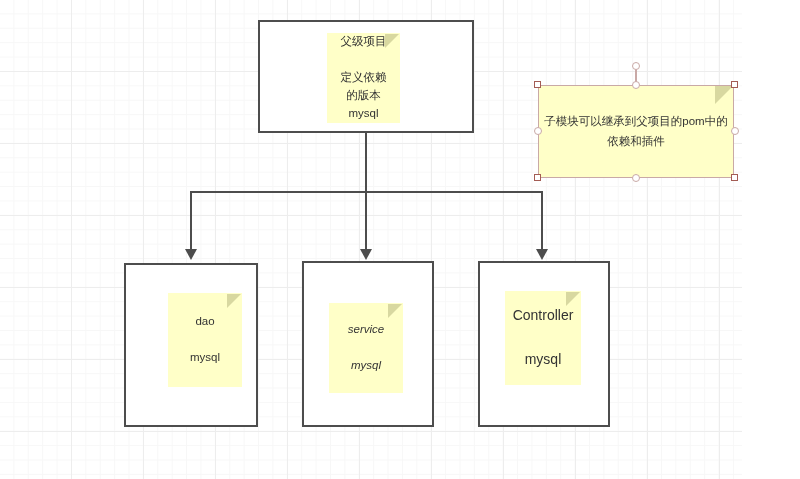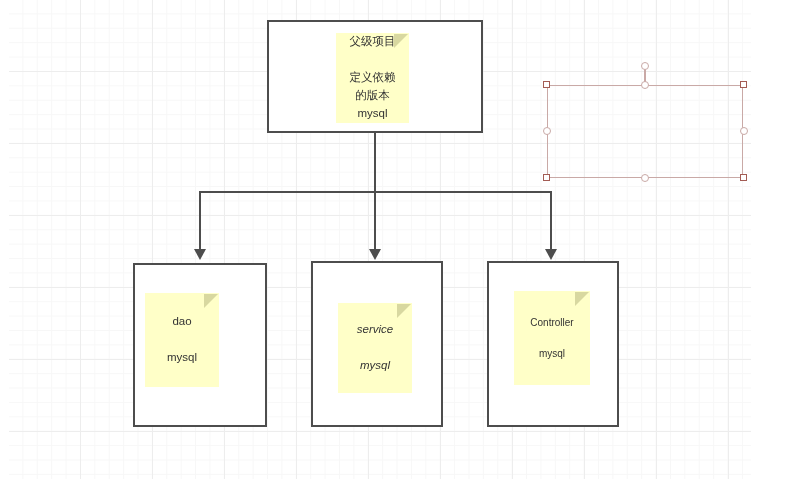--- a/index.html
+++ b/index.html
@@ -14,21 +14,20 @@
     overflow: hidden;
     background-color: #ffffff;
     background-image:
       linear-gradient(to right, #ededed 1px, transparent 1px),
       linear-gradient(to bottom, #ededed 1px, transparent 1px),
       linear-gradient(to right, #f7f7f7 1px, transparent 1px),
       linear-gradient(to bottom, #f7f7f7 1px, transparent 1px);
     background-size: 72px 72px, 72px 72px, 14.4px 14.4px, 14.4px 14.4px;
     background-position: -1px -1px, -1px -1px, -1px -1px, -1px -1px;
     font-family: "Liberation Sans", "DejaVu Sans", sans-serif;
-    margin-left: 9px;
   }
 
   
   .module-box {
     position: absolute;
     box-sizing: border-box;
     border: 2px solid #4d4d4d;
     background: #ffffff;
   }
 
@@ -137,45 +136,49 @@
     <span class="note-fold small"></span>
     <span class="note-line">父级项目
 
 定义依赖
 的版本
 mysql</span>
   </div>
 
   <div class="module-box" style="left:124px; top:263px; width:134px; height:164px;"></div>
 
-  <div class="note" style="left:136px; top:293px; width:74px; height:94px; font-size:11.5px;">
+  <div class="note" style="left:168px; top:293px; width:74px; height:94px; font-size:11.5px;">
     <span class="note-fold small"></span>
     <span class="note-line">dao
 
 mysql</span>
   </div>
 
   <div class="module-box" style="left:302px; top:261px; width:132px; height:166px;"></div>
 
   <div class="note" style="left:329px; top:303px; width:74px; height:90px; font-size:11.5px;font-style:italic;">
     <span class="note-fold small"></span>
     <span class="note-line">service
 
 mysql</span>
   </div>
 
   <div class="module-box" style="left:478px; top:261px; width:132px; height:166px;"></div>
 
-  <div class="note" style="left:505px; top:291px; width:76px; height:94px; font-size:10px;align-items:center;">
+  <div class="note" style="left:505px; top:291px; width:76px; height:94px; font-size:14px;align-items:center;">
     <span class="note-fold small"></span>
     <span class="note-line">Controller
 
 mysql</span>
   </div>
 
+  <div class="note bordered" style="left:538px; top:85px; width:196px; height:93px; font-size:11.5px; line-height:1.7;">
+    <span class="note-fold"></span>
+    <span class="note-line">子模块可以继承到父项目的pom中的依赖和插件</span>
+  </div>
 
   <div class="sel-outline" style="left:538px; top:85px; width:196px; height:93px;"></div>
 
   <div class="rotate-stem" style="left:635px; top:66px; height:19px;"></div>
   <div class="handle-ci" style="left:632px; top:62px;"></div>
 
   <div class="handle-sq" style="left:534px; top:81px;"></div>
   <div class="handle-ci" style="left:632px; top:81px;"></div>
   <div class="handle-sq" style="left:731px; top:81px;"></div>
 

